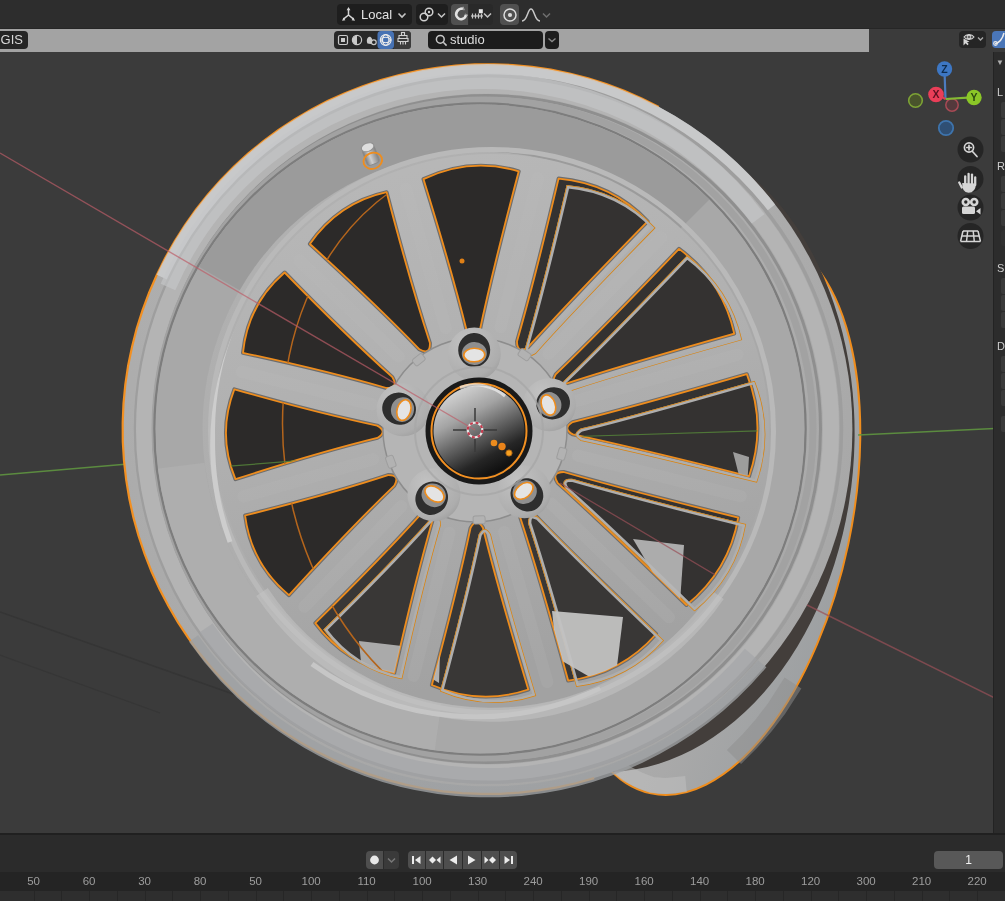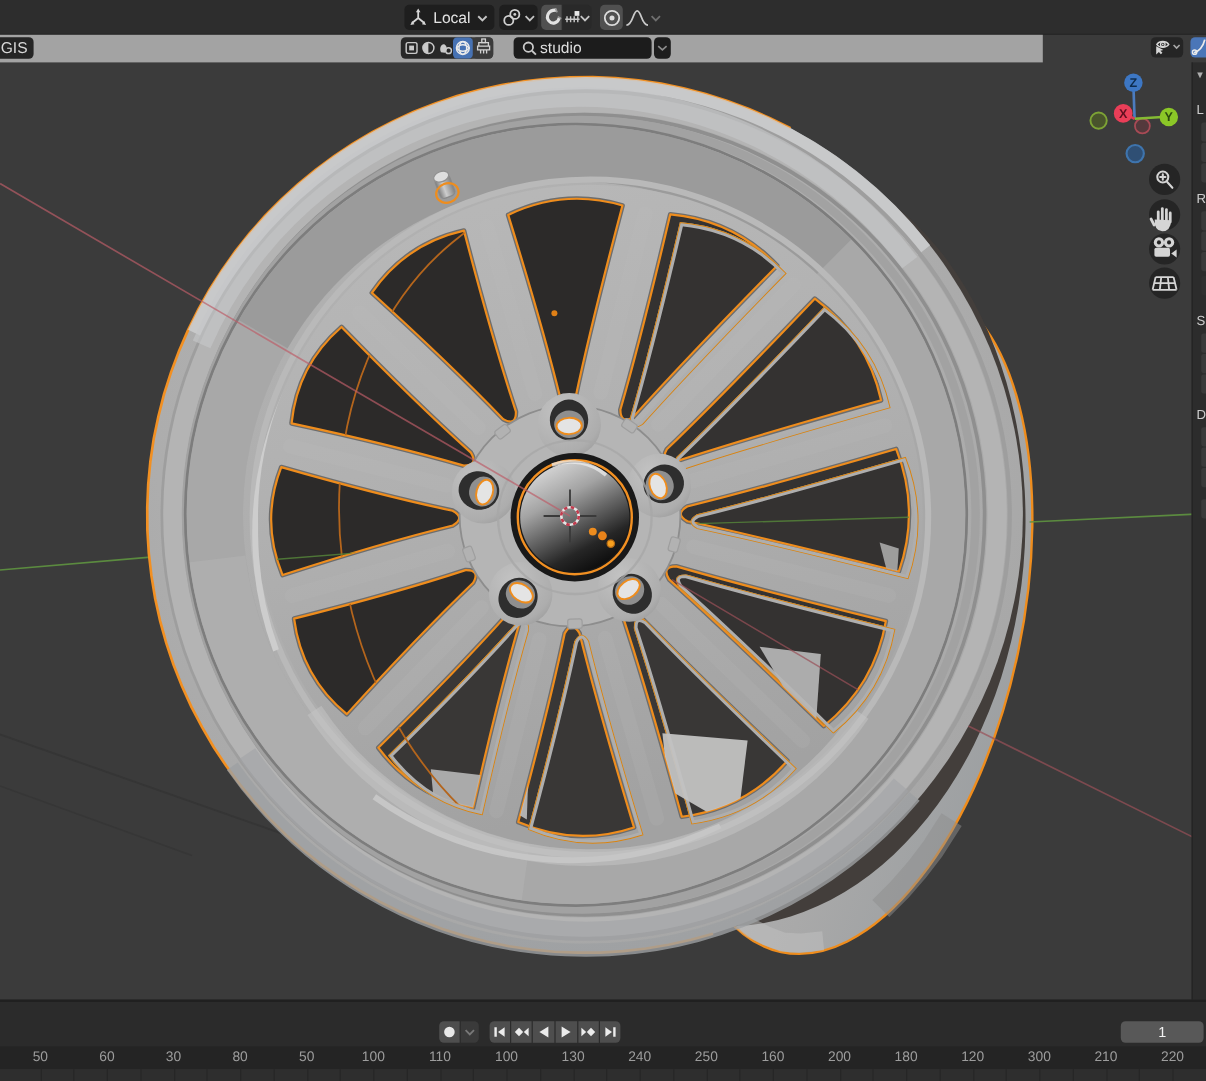--- a/index.html
+++ b/index.html
@@ -506,23 +506,23 @@
         <div class="rl" style="left:13.6px">50</div>
 <div class="rl" style="left:69.1px">60</div>
 <div class="rl" style="left:124.6px">30</div>
 <div class="rl" style="left:180.1px">80</div>
 <div class="rl" style="left:235.6px">50</div>
 <div class="rl" style="left:291.1px">100</div>
 <div class="rl" style="left:346.6px">110</div>
 <div class="rl" style="left:402.1px">100</div>
 <div class="rl" style="left:457.6px">130</div>
 <div class="rl" style="left:513.1px">240</div>
-<div class="rl" style="left:568.6px">250</div>
+<div class="rl" style="left:568.6px">190</div>
 <div class="rl" style="left:624.1px">160</div>
-<div class="rl" style="left:679.6px">200</div>
+<div class="rl" style="left:679.6px">140</div>
 <div class="rl" style="left:735.1px">180</div>
 <div class="rl" style="left:790.6px">120</div>
 <div class="rl" style="left:846.1px">300</div>
 <div class="rl" style="left:901.6px">210</div>
 <div class="rl" style="left:957.1px">220</div>
 </div>
   <div id="tlbot">
         <div class="tick" style="left:33.6px"></div>
 <div class="tick" style="left:61.4px"></div>
 <div class="tick" style="left:89.1px"></div>

